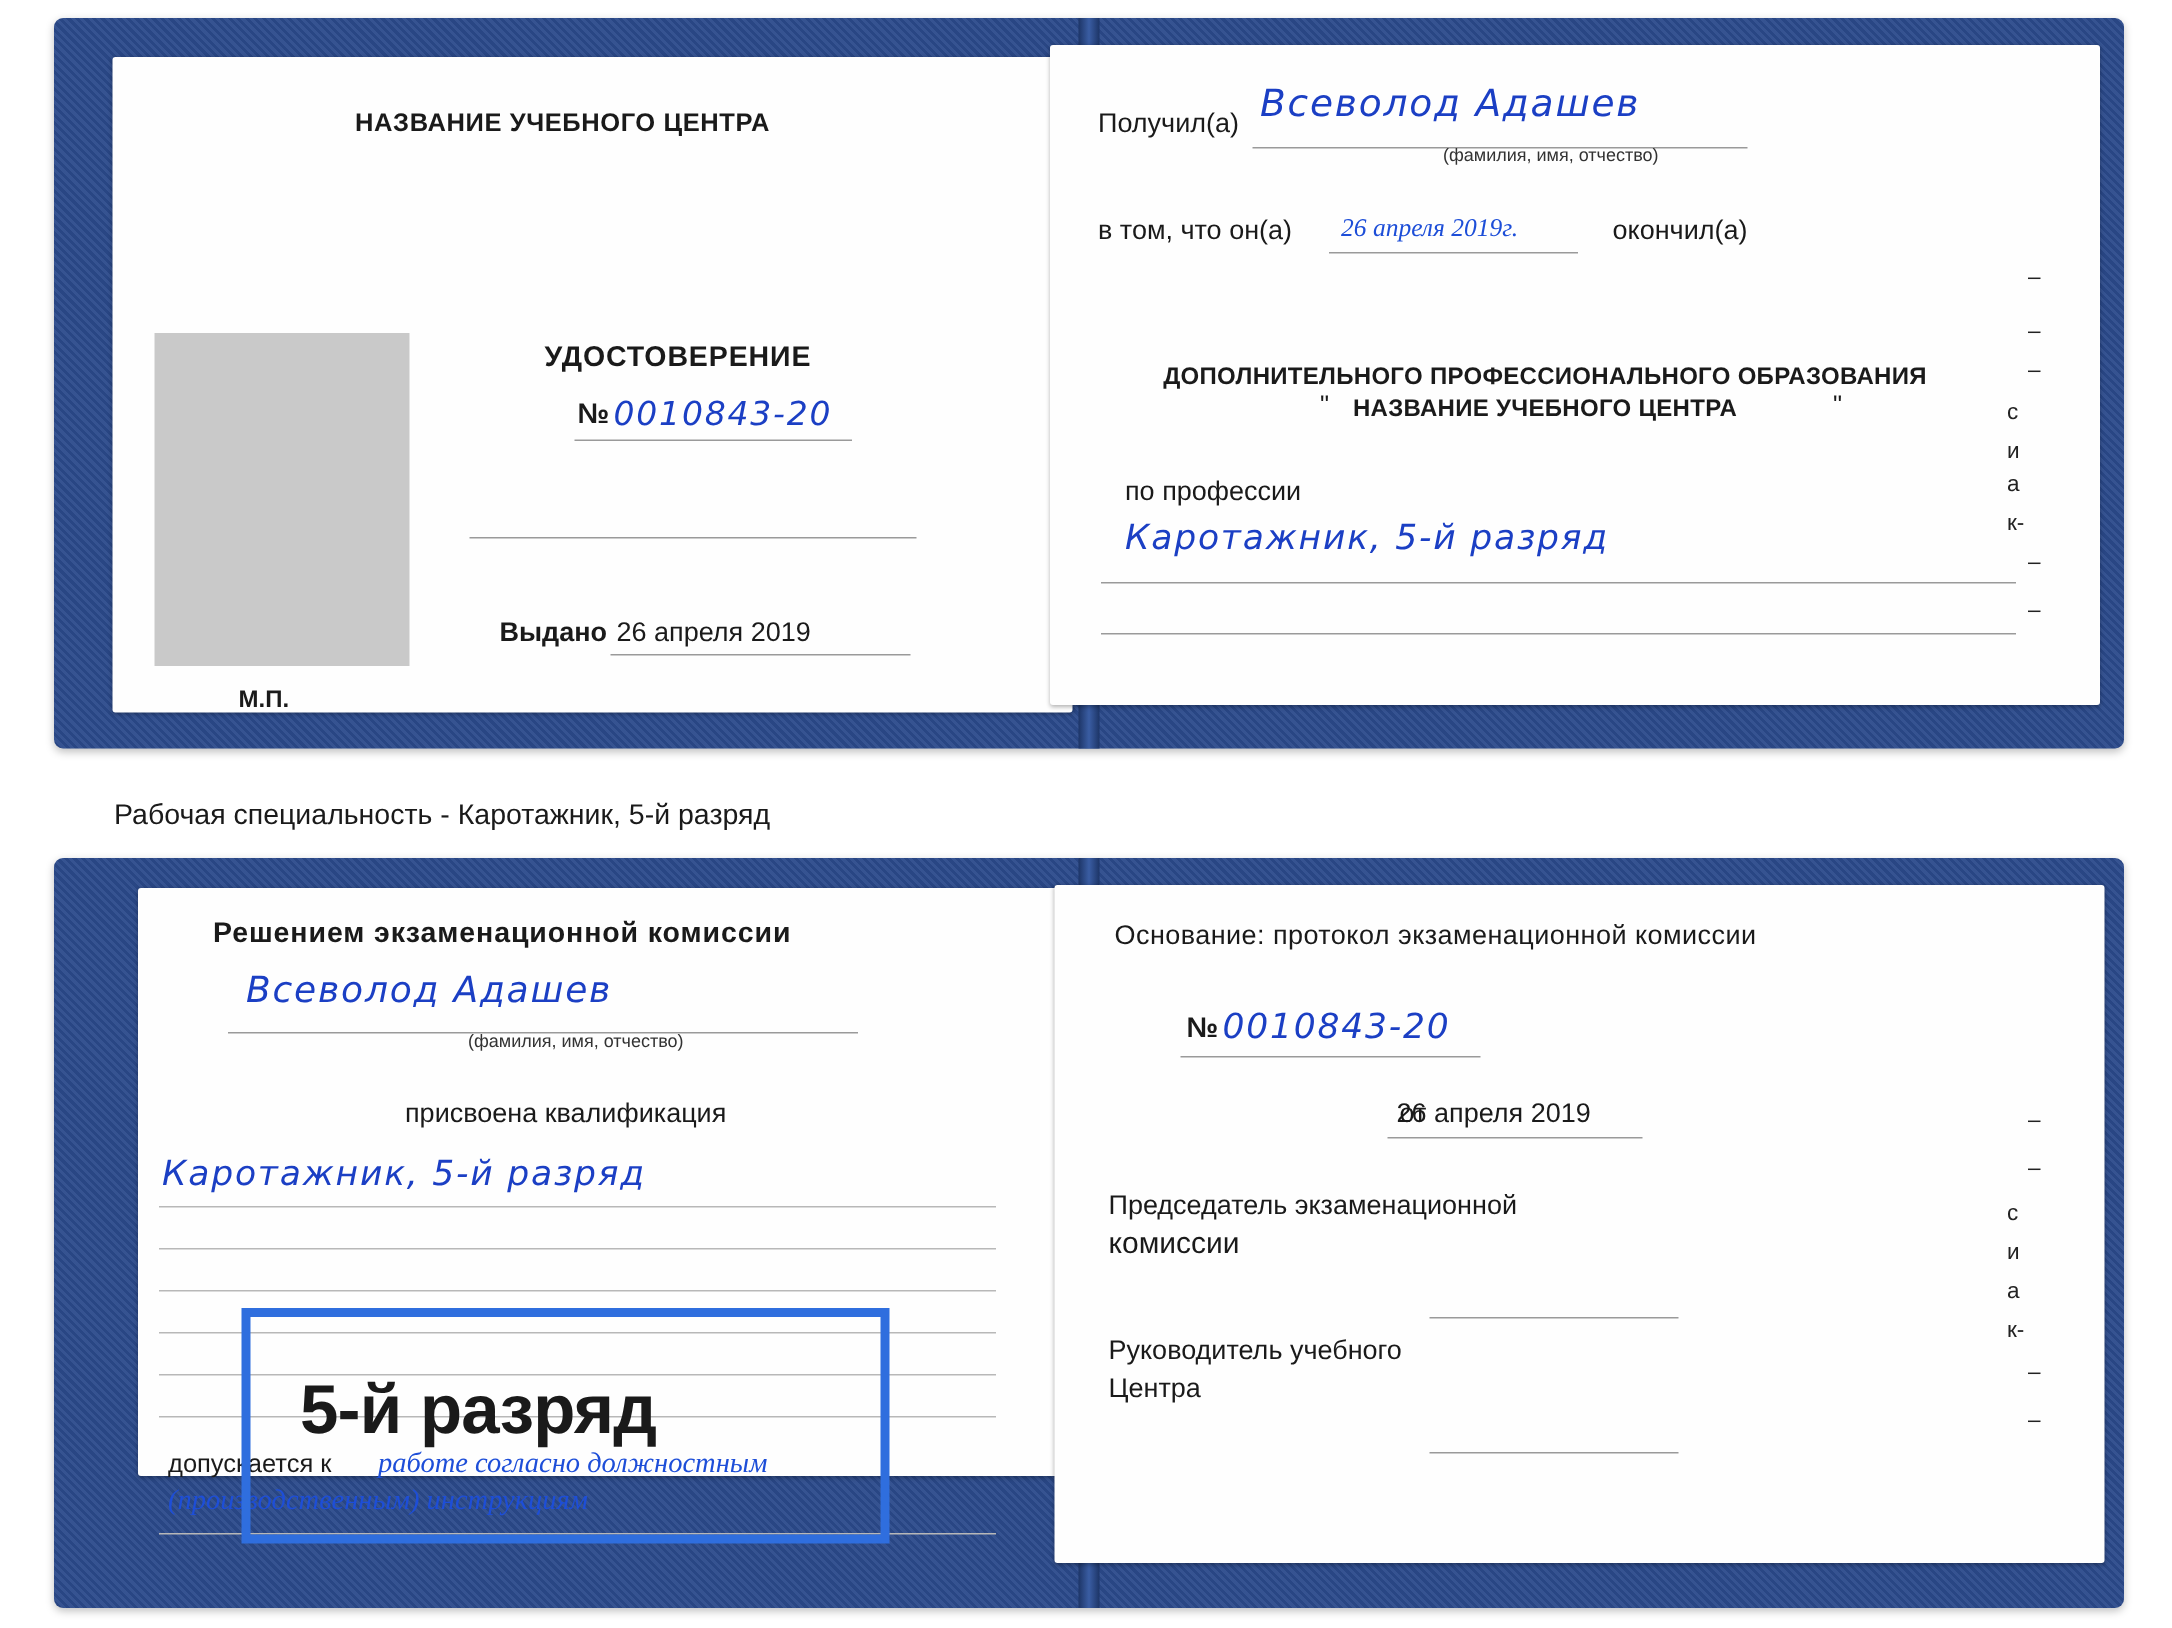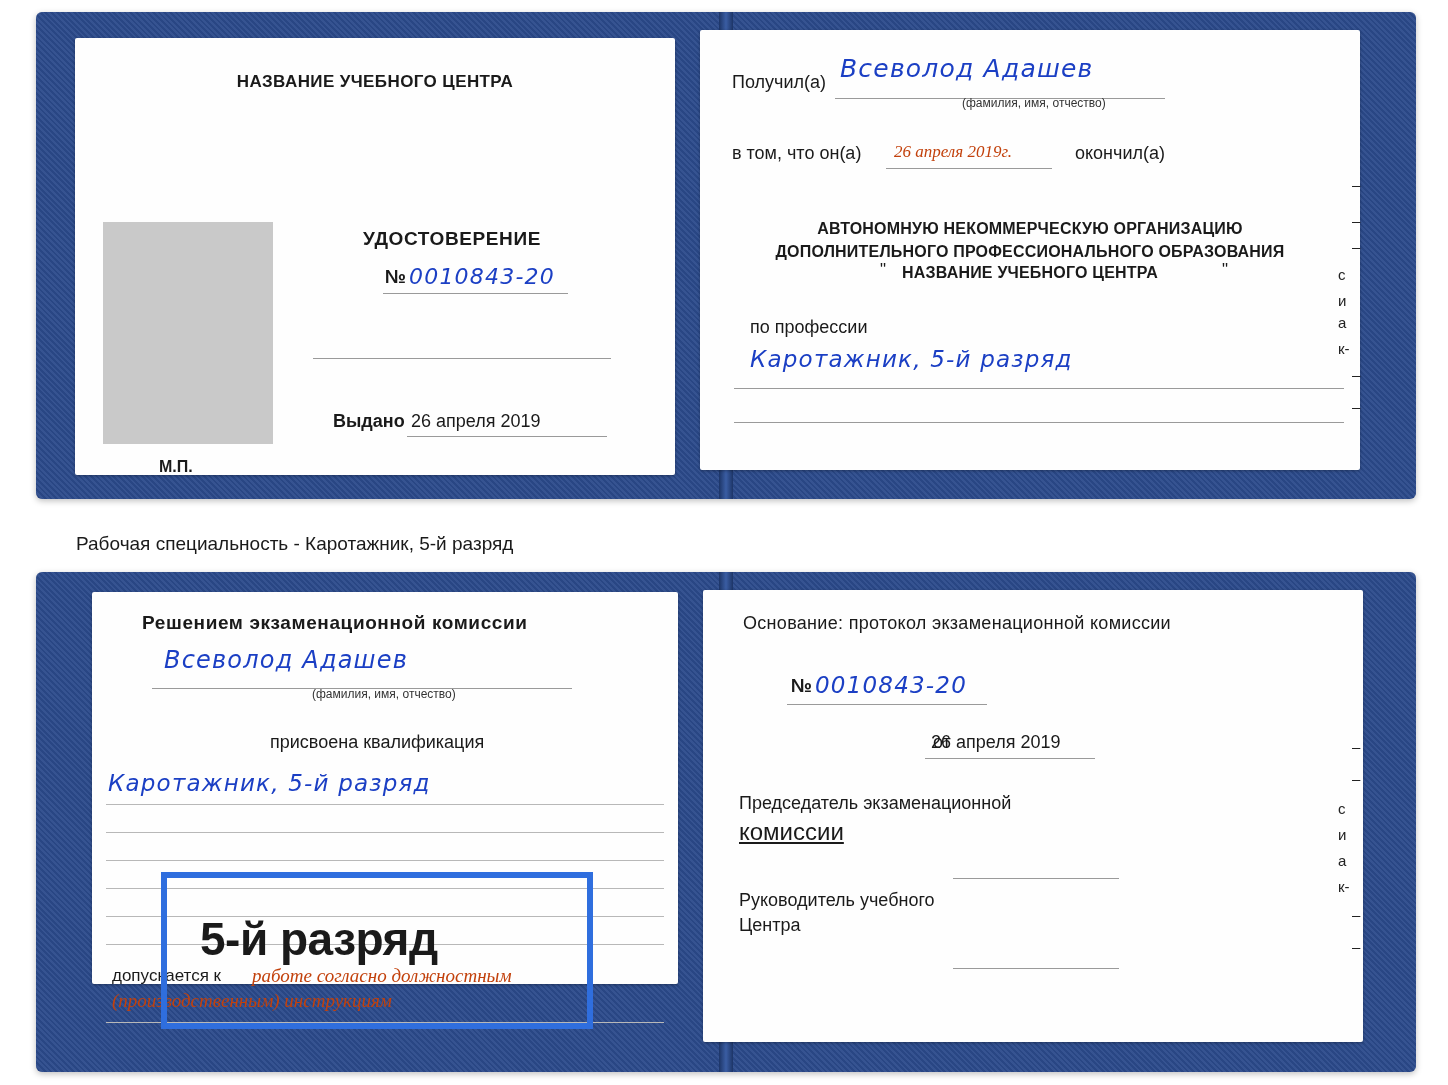--- a/index.html
+++ b/index.html
@@ -24,36 +24,37 @@
       repeating-linear-gradient(45deg, rgba(255,255,255,.05) 0 2px, rgba(0,0,0,.05) 2px 4px);
     pointer-events:none;
   }
   .spine{
     position:absolute;top:0;bottom:0;width:14px;
     background:linear-gradient(90deg,#1d3567,#3a5da3,#1d3567);
   }
   .page{
     position:absolute;background:#fefefe;
     box-shadow:0 1px 3px rgba(0,0,0,.3);
+    padding-left:40px;
   }
   .page.left{border-radius:2px;}
   .page.right{border-radius:2px;}
 
   .txt{position:absolute;white-space:nowrap;}
   .ct{ text-align:center; }
 
   .print{ color:#1a1a1a; font-family:"Liberation Sans", sans-serif; }
   .bold{ font-weight:bold; }
   .hand{
     color:#1b3fc4;
     font-family:"DejaVu Sans", sans-serif;
     font-style:italic;
     letter-spacing:1.2px;
   }
-  .ital{ font-style:italic; font-family:"Liberation Serif", serif; color:#c2410c; }
+  .ital{ font-style:italic; font-family:"Liberation Serif", serif; color:#1d4ed8; }
   .line{ position:absolute; border-bottom:1px solid #9a9a9a; }
   .rule{ position:absolute; border-bottom:1px solid #b8b8b8; }
   .photo{ position:absolute; background:#c9c9c9; }
 
   .caption{
     position:absolute;
     font-size:19px;
     color:#1a1a1a;
   }
 
@@ -104,21 +105,20 @@
   <div class="txt print" style="left:32px;top:42px;font-size:18px;">Получил(а)</div>
   <div class="txt hand" style="left:140px;top:24px;font-size:25px;">Всеволод Адашев</div>
   <div class="line" style="left:135px;top:68px;width:330px;"></div>
   <div class="txt tiny" style="left:262px;top:66px;font-size:12px;">(фамилия, имя, отчество)</div>
 
   <div class="txt print" style="left:32px;top:113px;font-size:18px;">в том, что он(а)</div>
   <div class="txt ital" style="left:194px;top:112px;font-size:17px;">26 апреля 2019г.</div>
   <div class="line" style="left:186px;top:138px;width:166px;"></div>
   <div class="txt print" style="left:375px;top:113px;font-size:18px;">окончил(а)</div>
 
-  <div class="txt print bold ct" style="left:0;top:190px;width:660px;font-size:16px;letter-spacing:.2px;">АВТОНОМНУЮ НЕКОММЕРЧЕСКУЮ ОРГАНИЗАЦИЮ</div>
   <div class="txt print bold ct" style="left:0;top:213px;width:660px;font-size:16px;letter-spacing:.2px;">ДОПОЛНИТЕЛЬНОГО ПРОФЕССИОНАЛЬНОГО ОБРАЗОВАНИЯ</div>
   <div class="txt print" style="left:180px;top:230px;font-size:17px;">"</div>
   <div class="txt print bold ct" style="left:0;top:234px;width:660px;font-size:16px;letter-spacing:.2px;">НАЗВАНИЕ УЧЕБНОГО ЦЕНТРА</div>
   <div class="txt print" style="left:522px;top:230px;font-size:17px;">"</div>
 
   <div class="txt print" style="left:50px;top:287px;font-size:18px;">по профессии</div>
   <div class="txt hand" style="left:50px;top:316px;font-size:23px;">Каротажник, 5-й разряд</div>
   <div class="line" style="left:34px;top:358px;width:610px;"></div>
   <div class="line" style="left:34px;top:392px;width:610px;"></div>
 </div>
@@ -171,21 +171,21 @@
 
   <div class="txt print bold" style="left:88px;top:85px;font-size:19px;">№</div>
   <div class="txt hand" style="left:112px;top:82px;font-size:23px;">0010843-20</div>
   <div class="line" style="left:84px;top:114px;width:200px;"></div>
 
   <div class="txt print" style="left:198px;top:142px;font-size:18px;margin-left:32px;">от</div>
   <div class="txt print" style="left:228px;top:142px;font-size:18px;">26 апреля 2019</div>
   <div class="line" style="left:222px;top:168px;width:170px;"></div>
 
   <div class="txt print" style="left:36px;top:203px;font-size:18px;">Председатель экзаменационной</div>
-  <div class="txt print" style="left:36px;top:228px;font-size:24px;text-decoration:underline;">комиссии</div>
+  <div class="txt print" style="left:36px;top:228px;font-size:20px;">комиссии</div>
   <div class="line" style="left:250px;top:288px;width:166px;"></div>
 
   <div class="txt print" style="left:36px;top:300px;font-size:18px;">Руководитель учебного</div>
   <div class="txt print" style="left:36px;top:325px;font-size:18px;">Центра</div>
   <div class="line" style="left:250px;top:378px;width:166px;"></div>
 </div>
 
 <div class="edgemark" style="left:1352px;top:738px;">–</div>
 <div class="edgemark" style="left:1352px;top:770px;">–</div>
 <div class="edgemark" style="left:1338px;top:800px;">с</div>

